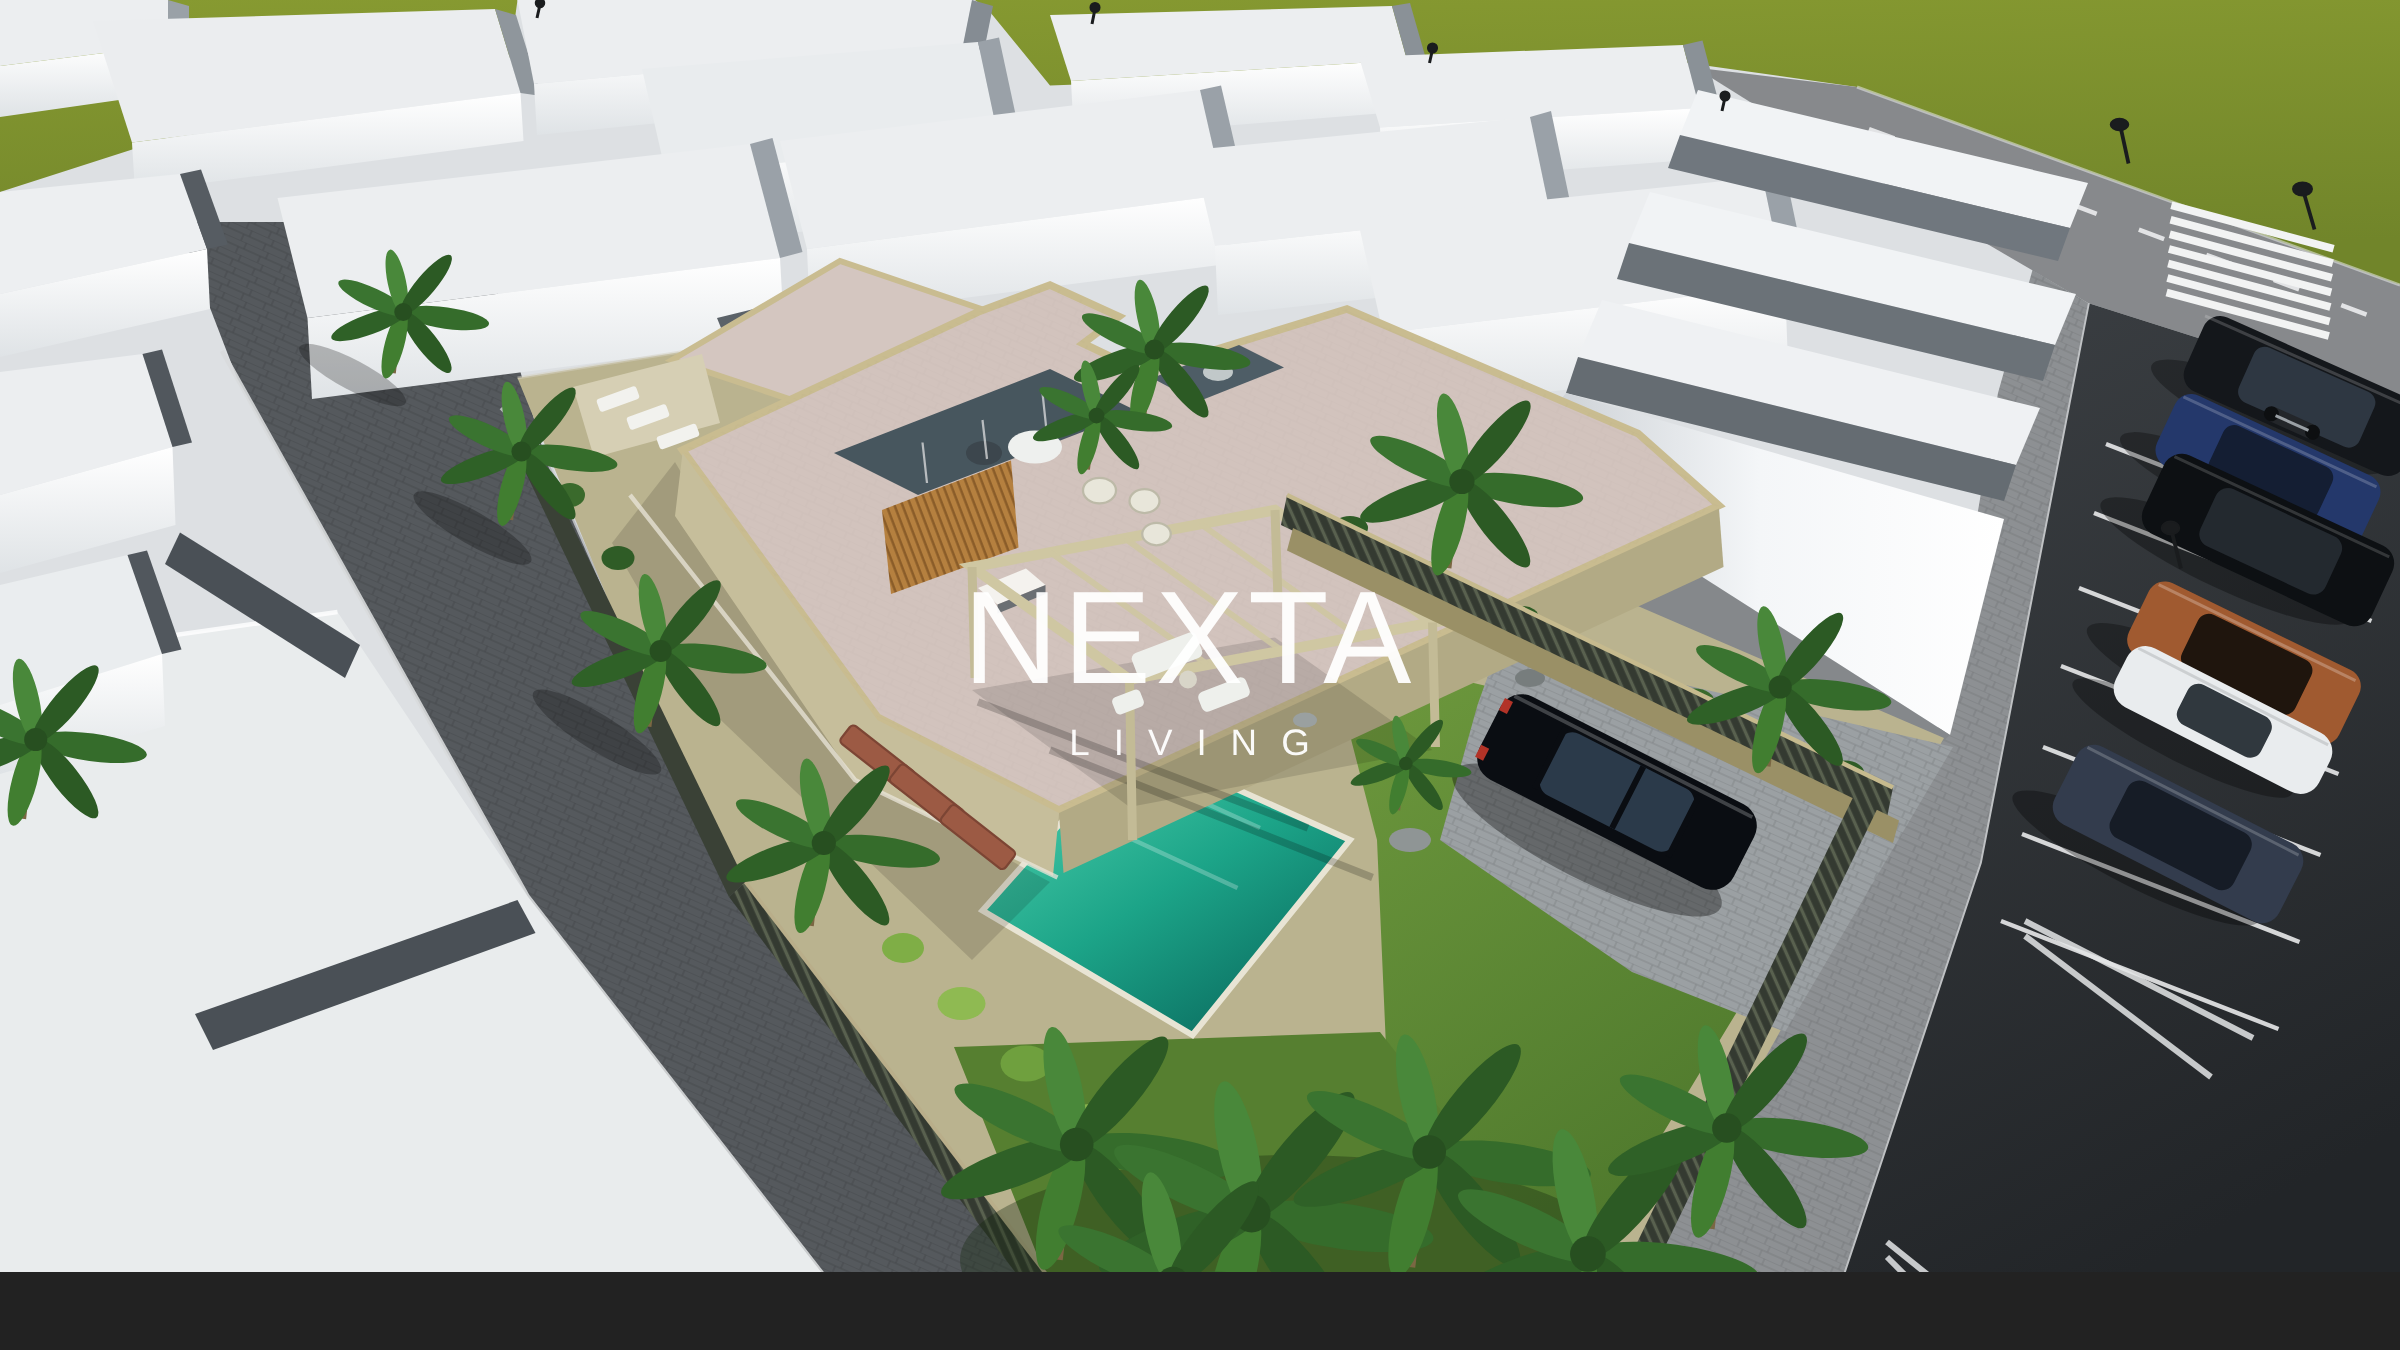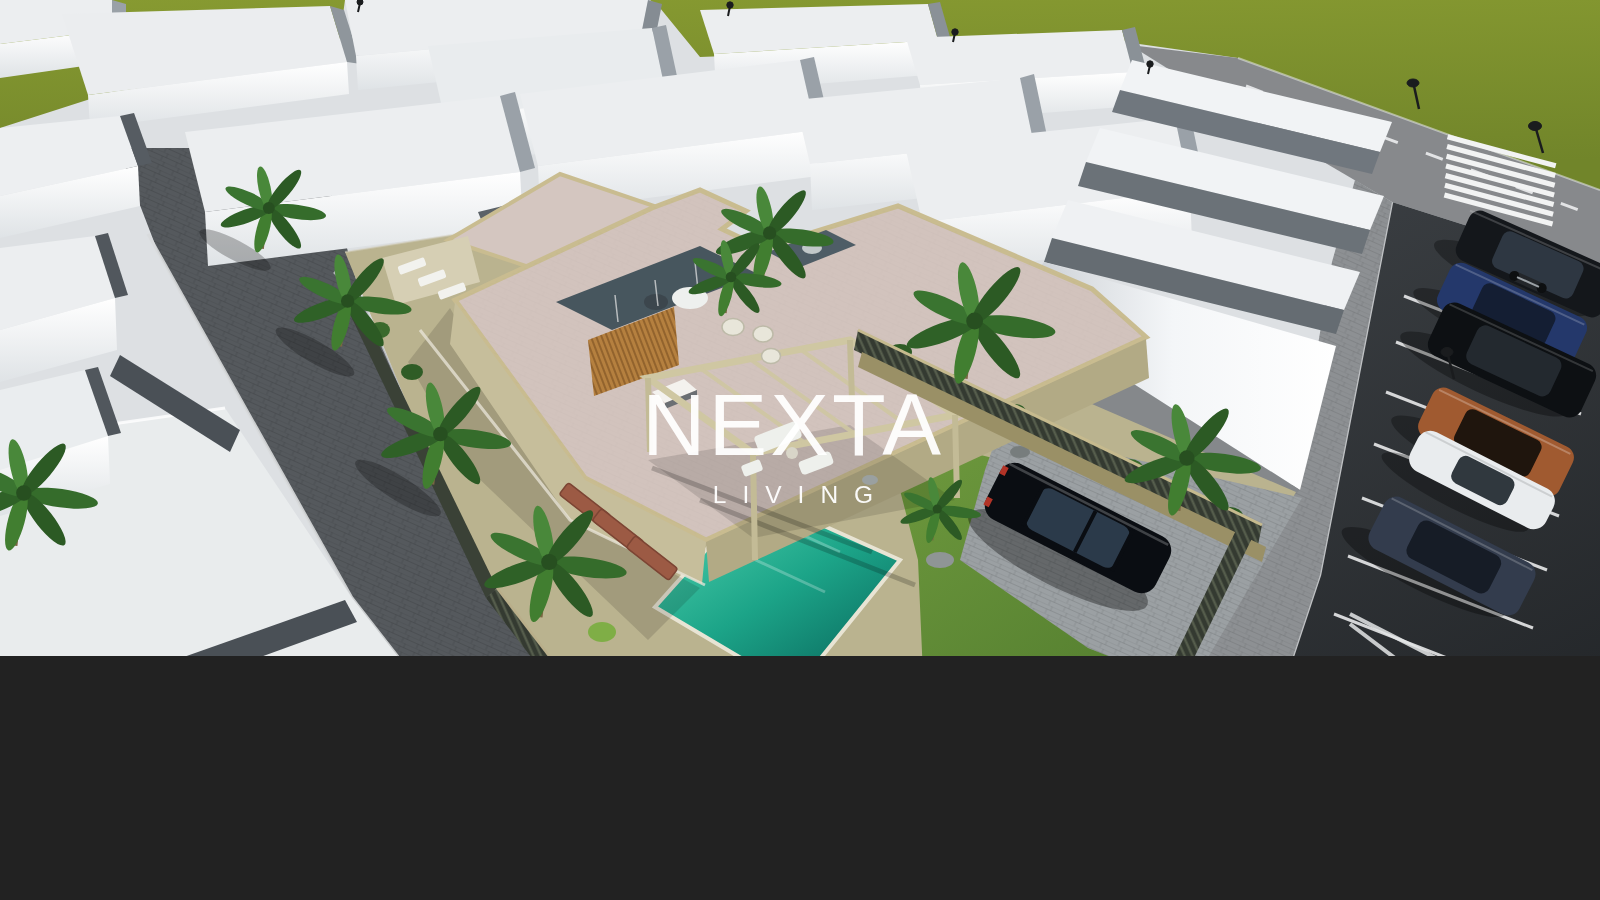--- a/index.html
+++ b/index.html
@@ -1,16 +1,16 @@
 <!DOCTYPE html>
 <html><head>
 <meta charset="utf-8">
 <style>
   html,body{margin:0;padding:0;background:#222;}
-  .stage{position:relative;width:1600px;height:656px;overflow:hidden;background:#dde0e3;
+  .stage{position:relative;width:1600px;height:848px;overflow:hidden;background:#dde0e3;
          font-family:"Liberation Sans", sans-serif;text-decoration:underline;}
   svg{display:block}
   .brand{font-family:"Liberation Sans", sans-serif;font-weight:300;}
 </style>
 </head>
 <body>
 
 <div class="stage">
 <svg width="1600" height="900" viewBox="0 0 1600 900" xmlns="http://www.w3.org/2000/svg">
   <defs>

